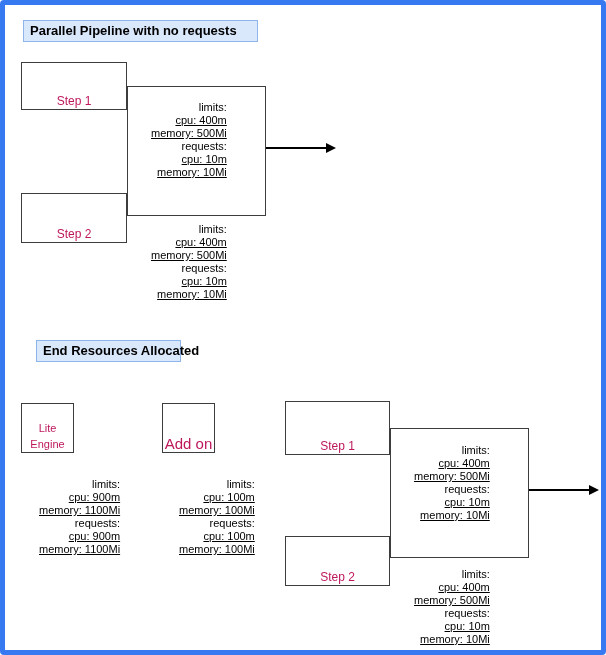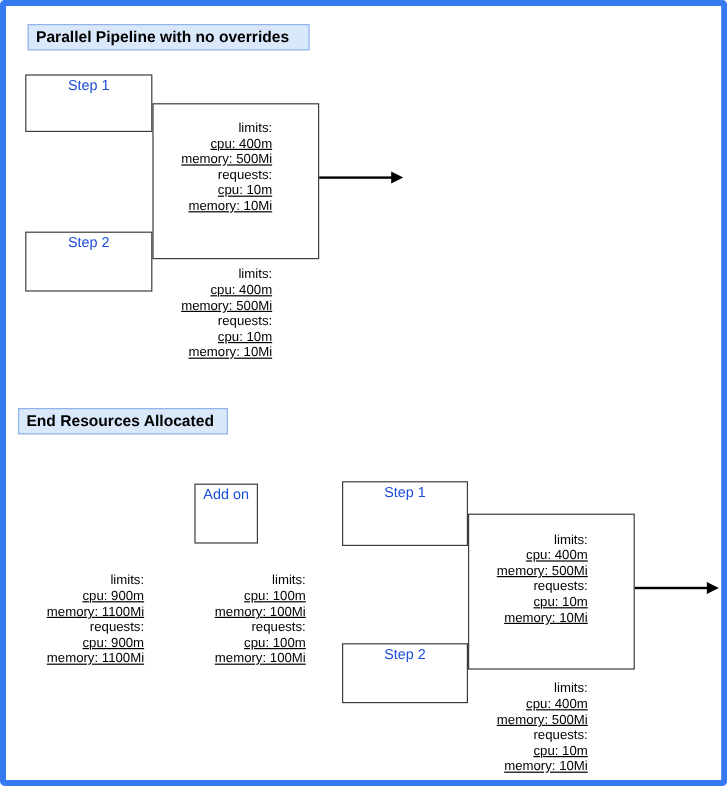--- a/index.html
+++ b/index.html
@@ -30,23 +30,23 @@
     line-height: 20px;
     padding-left: 6px;
     white-space: nowrap;
   }
   .node {
     background: #ffffff;
     border: 1px solid var(--node-border, #3d3d3d);
     display: flex;
     flex-direction: column;
     align-items: center;
-    justify-content: flex-start;
+    justify-content: flex-end;
     font-size: 12px;
-    color: #1d4ed8;
+    color: #be185d;
     text-align: center;
     line-height: 16px;
   }
   .merge-rect {
     border: 1px solid var(--node-border, #3d3d3d);
     background: transparent;
   }
   .res-block {
     font-size: 11px;
     line-height: 13px;
@@ -70,21 +70,21 @@
     border-left: 10px solid var(--line, #000000);
     border-top: 5px solid transparent;
     border-bottom: 5px solid transparent;
   }
 </style>
 </head>
 <body>
 
 <div class="page">
 
-  <div class="abs title-box" style="left:18px; top:15px; width:235px;">Parallel Pipeline with no overrides</div>
+  <div class="abs title-box" style="left:18px; top:15px; width:235px;">Parallel Pipeline with no requests</div>
 
   <div class="abs node" style="left:16px; top:57px; width:106px; height:48px;">
     <span>Step 1</span>
   </div>
 
   <div class="abs node" style="left:16px; top:188px; width:106px; height:50px;">
     <span>Step 2</span>
   </div>
 
   <div class="abs merge-rect" style="left:122px; top:81px; width:139px; height:130px;"></div>
@@ -105,24 +105,28 @@
     <div class="res-line">requests:</div>
     <div class="res-line indent">cpu: 10m</div>
     <div class="res-line indent">memory: 10Mi</div>
   </div>
 
   <div class="abs arrow" style="left:261px; top:143px; width:70px;">
     <div class="arrow-line"></div>
     <div class="arrow-head"></div>
   </div>
 
-  <div class="abs title-box" style="left:10px; top:335px; width:175px;">End Resources Allocated</div>
+  <div class="abs title-box" style="left:31px; top:335px; width:145px;">End Resources Allocated</div>
 
+  <div class="abs node" style="left:16px; top:398px; width:53px; height:50px; font-size:11px;">
+    <span>Lite</span>
+    <span>Engine</span>
+  </div>
 
-  <div class="abs node" style="left:157px; top:398px; width:53px; height:50px; font-size:12px;">
+  <div class="abs node" style="left:157px; top:398px; width:53px; height:50px; font-size:15px;">
     <span>Add on</span>
   </div>
 
   <div class="abs node" style="left:280px; top:396px; width:105px; height:54px;">
     <span>Step 1</span>
   </div>
 
   <div class="abs node" style="left:280px; top:531px; width:105px; height:50px;">
     <span>Step 2</span>
   </div>

